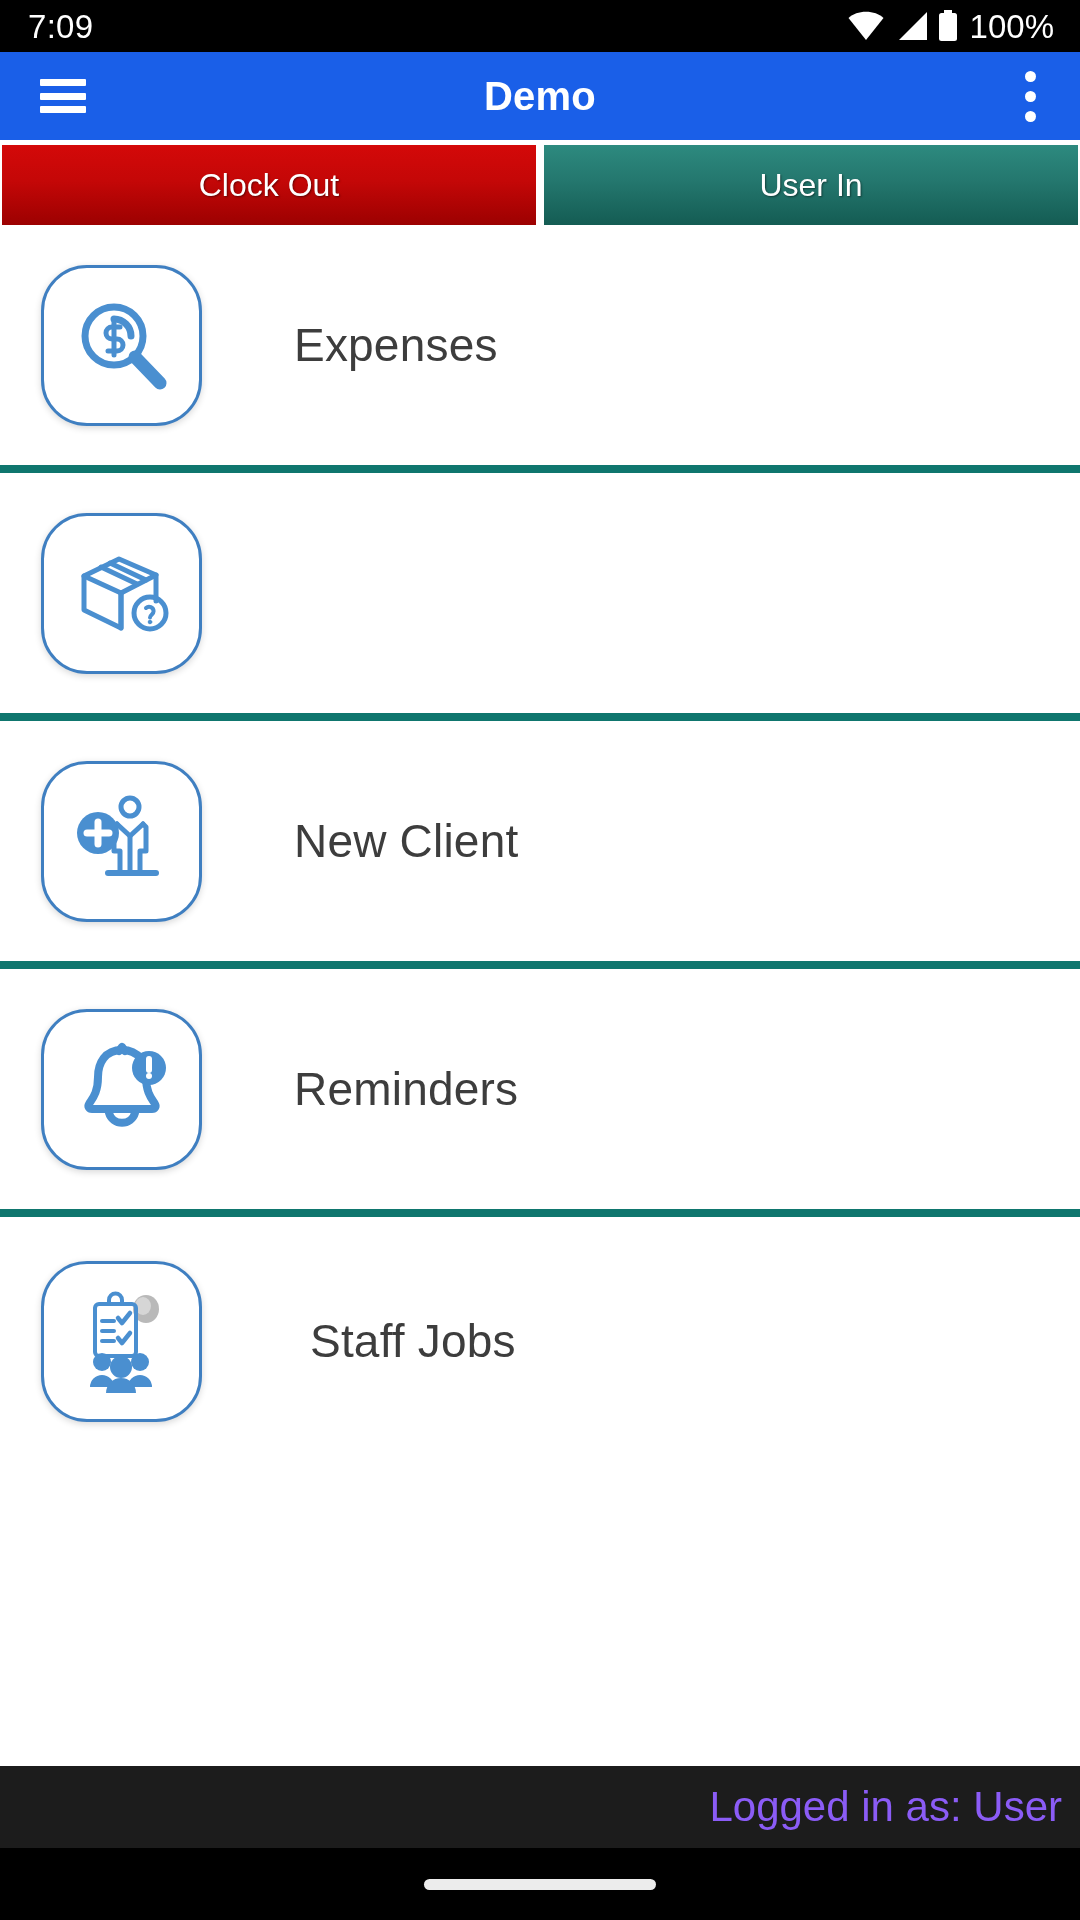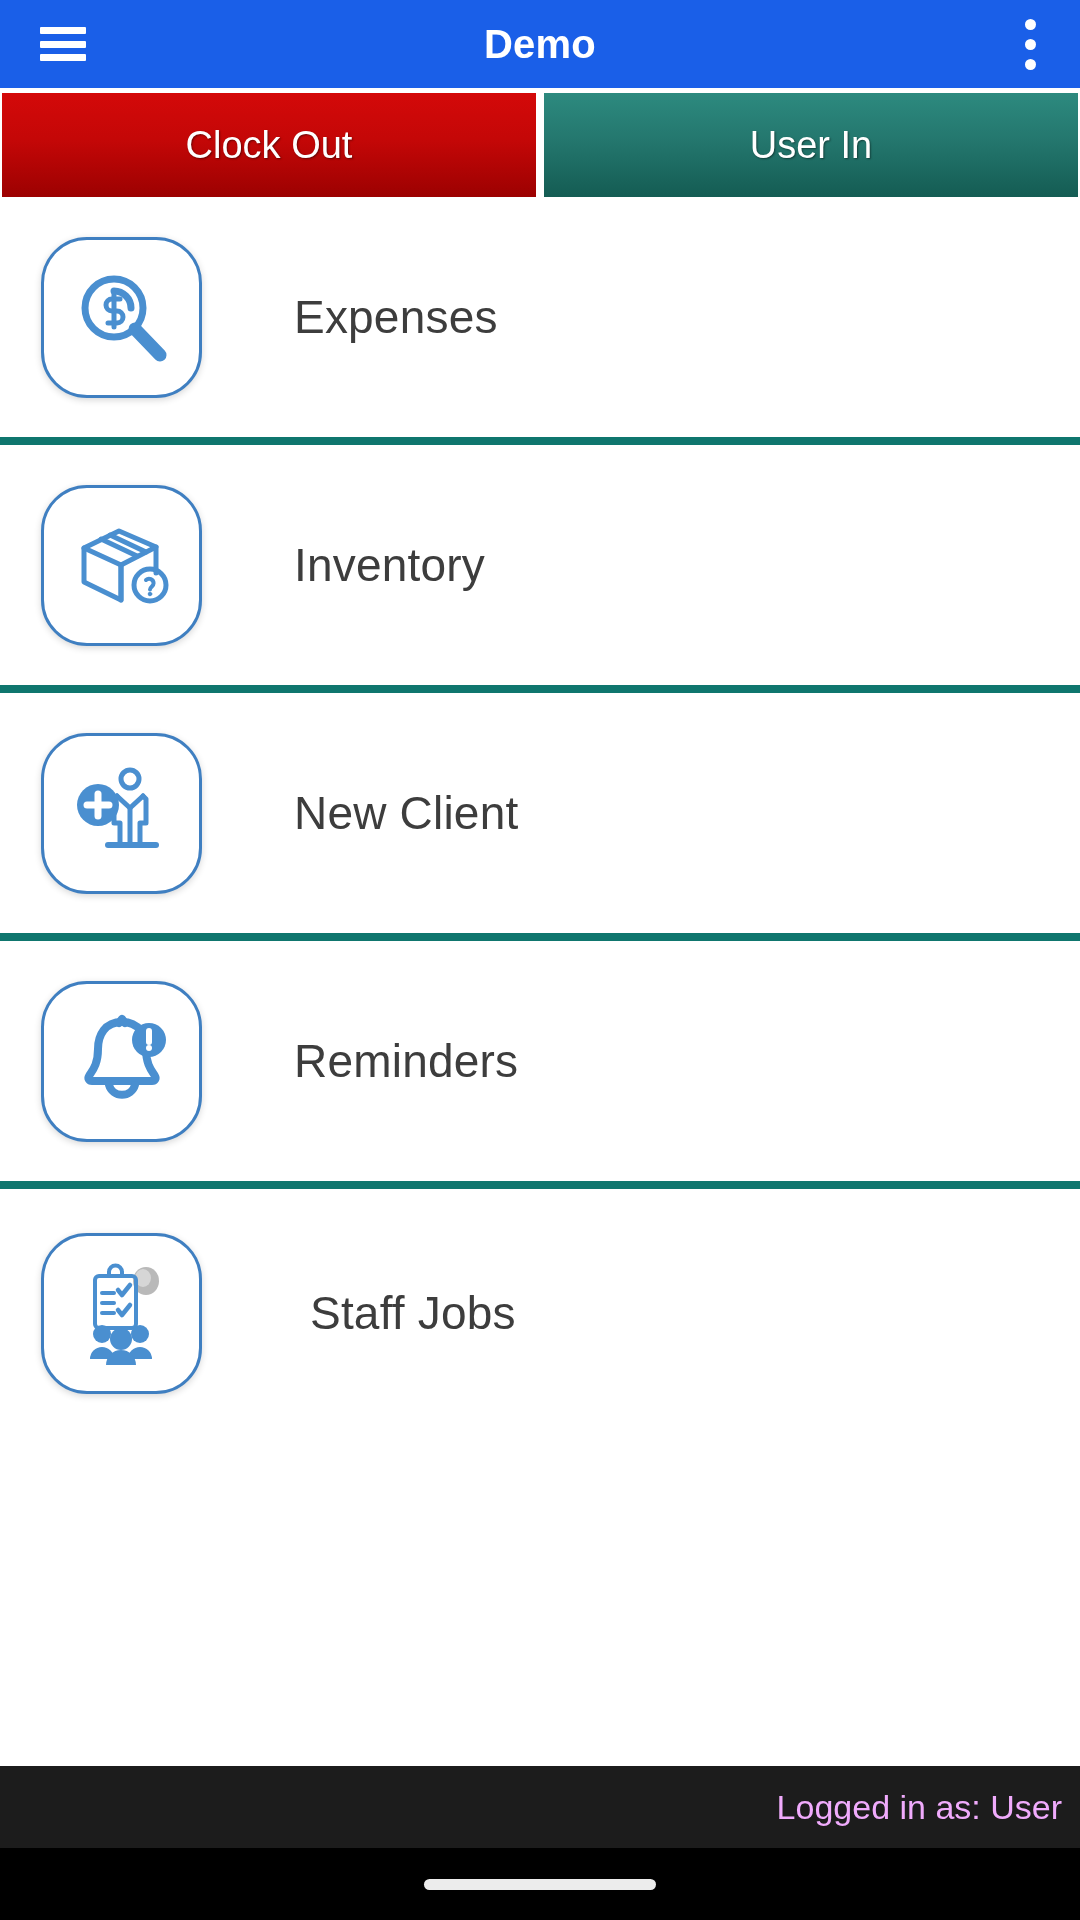--- a/index.html
+++ b/index.html
@@ -108,26 +108,26 @@
   
   .clock-row {
     display: flex;
     gap: 8px;
     padding: 5px 0 0 0;
     background: #ffffff;
     flex: 0 0 auto;
   }
   .clock-btn {
     flex: 1 1 50%;
-    height: 104px;
+    height: 80px;
     display: flex;
     align-items: center;
     justify-content: center;
     color: #ffffff;
-    font-size: 38px;
+    font-size: 32px;
     cursor: pointer;
     border: none;
     font-family: inherit;
     text-shadow: 1px 1px 2px rgba(0,0,0,0.45);
   }
   .clock-out {
     background: linear-gradient(180deg, #d40909 0%, #c40707 45%, #9c0101 100%);
     margin-left: 2px;
   }
   .clock-in {
@@ -178,22 +178,22 @@
     height: 82px;
     background: #1c1c1c;
     display: flex;
     align-items: center;
     justify-content: flex-end;
     padding-right: 18px;
     flex: 0 0 auto;
     box-sizing: border-box;
   }
   .footer-text {
-    color: #f0abfc;
-    font-size: 34px;
+    color: #8b5cf6;
+    font-size: 42px;
   }
 
   
   .nav-bar {
     height: 72px;
     background: #000000;
     display: flex;
     align-items: center;
     justify-content: center;
     flex: 0 0 auto;
@@ -203,20 +203,42 @@
     height: 11px;
     background: #ececec;
     border-radius: 6px;
   }
 </style>
 </head>
 <body>
 
 <div id="phone">
 
+  <div class="status-bar">
+    <div class="status-time">7:09</div>
+    <div class="status-right">
+      <span>
+        <svg width="38" height="30" viewBox="0 0 38 30">
+          <path d="M19 29 L1.5 7 C6 3 12 0.8 19 0.8 C26 0.8 32 3 36.5 7 Z" fill="#ffffff"></path>
+        </svg>
+      </span>
+      <span>
+        <svg width="34" height="30" viewBox="0 0 34 30">
+          <path d="M33 1 L33 29 L5 29 Z" fill="#ffffff"></path>
+        </svg>
+      </span>
+      <span>
+        <svg width="22" height="32" viewBox="0 0 22 32">
+          <rect x="7" y="0" width="8" height="4" fill="#ffffff"></rect>
+          <rect x="2" y="3" width="18" height="28" rx="2.5" fill="#ffffff"></rect>
+        </svg>
+      </span>
+      <span class="battery-pct">100%</span>
+    </div>
+  </div>
 
   <div class="app-bar">
     <div class="hamburger">
       <span></span>
         <span></span>
         <span></span>
     </div>
     <div class="app-title">Demo</div>
     <div class="overflow-menu">
       <i></i>
@@ -256,21 +278,20 @@
             <path d="M86 34 L86 60"></path>
             <path d="M51 52 L51 87"></path>
             <path d="M31 26 L67 43"></path>
             <path d="M40 22 L76 39"></path>
             <circle cx="80" cy="72" r="16"></circle>
             <path d="M76 67 a4.5 4.5 0 0 1 7.6 3.2 c0 3.2 -3.6 3.6 -3.6 6.2" stroke-width="4"></path>
             <circle cx="80" cy="81" r="1.8" fill="#4a8fd0" stroke-width="1"></circle>
           </g>
         </svg>
       </div>
-      <div class="menu-label">Inventory</div>
     </div>
 
     <div class="menu-row">
       <div class="icon-shell">
         <svg width="104" height="104" viewBox="0 0 104 104">
           <g fill="none" stroke="#4a8fd0" stroke-width="5" stroke-linecap="round" stroke-linejoin="round">
             <circle cx="60" cy="18" r="9"></circle>
             <path d="M47 35 L60 47 L73 35"></path>
             <path d="M47 35 L44 38 L44 62 L50 62 L50 84"></path>
             <path d="M73 35 L76 38 L76 62 L70 62 L70 84"></path>

